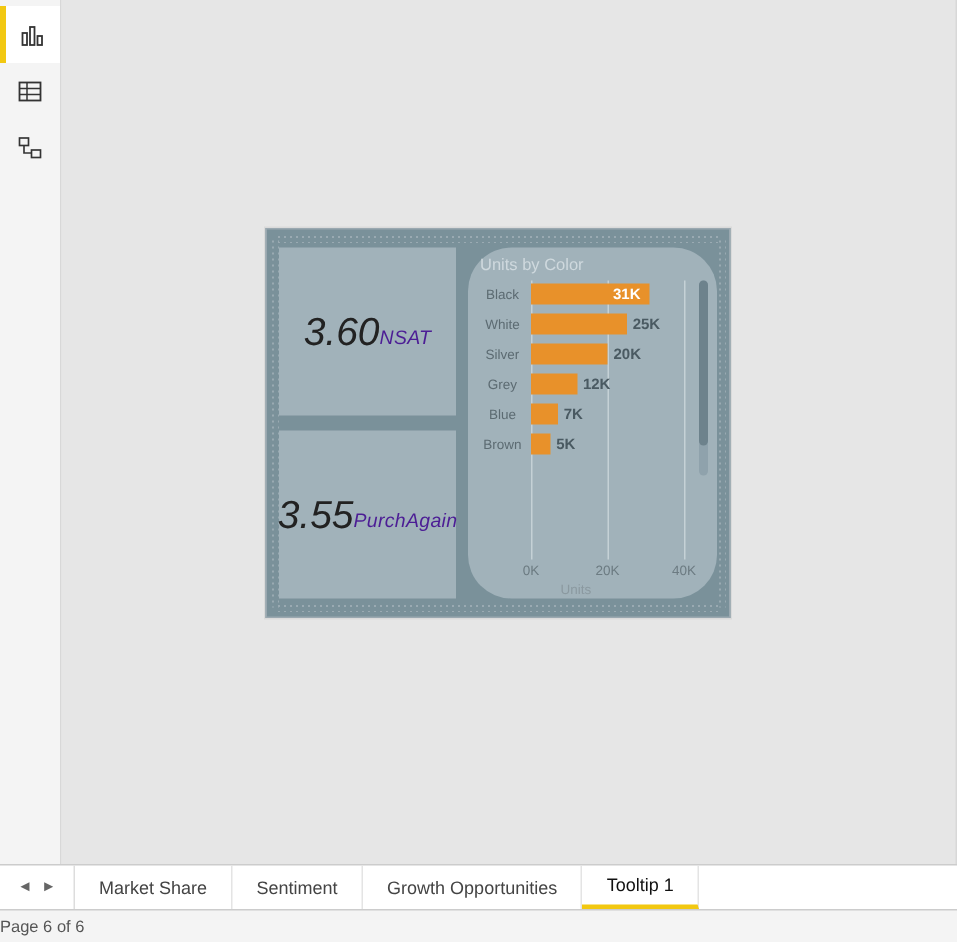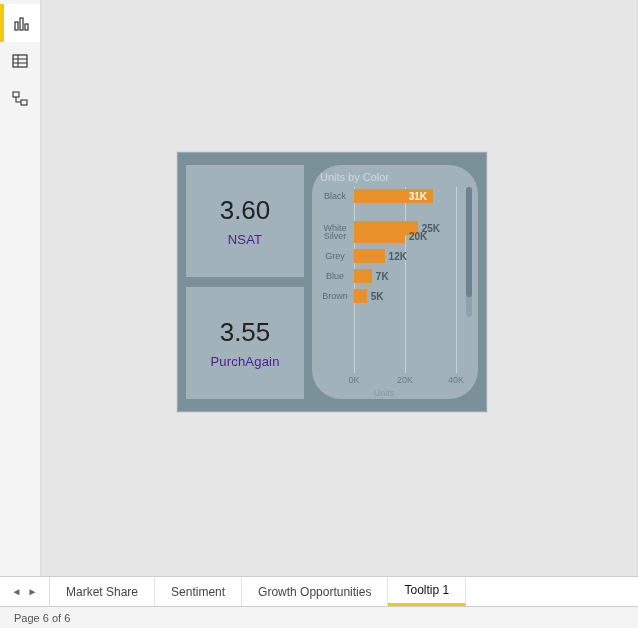--- a/index.html
+++ b/index.html
@@ -22,22 +22,22 @@
     position: absolute; left: 136px; top: 152px; width: 310px; height: 260px;
     background: #7a919a; border: 1px solid #9aa8b0;
     box-shadow: 0 0 0 1px rgba(0,0,0,0.05);
   }
   .ruler-h, .ruler-v { position:absolute; background-image: radial-gradient(#9aaab2 0.5px, transparent 0.5px); }
   .ruler-h { left:6px; right:6px; height:6px; background-size:4px 4px; }
   .ruler-v { top:6px; bottom:6px; width:6px; background-size:4px 4px; }
   .visuals { position:absolute; left:8px; right:8px; top:12px; bottom:12px; display:flex; gap:8px; }
   .leftcol { width:118px; display:flex; flex-direction:column; gap:10px; }
   .kpi {
-    flex:1; background:#a1b2ba; display:flex; flex-direction:column;
-    align-items:center; justify-content:center; color:#222;
+    flex:1; background:#a1b2ba; display:flex; flex-direction:row;
+    align-items:center; justify-content:center; color:#222;font-style:italic;
   }
   .kpi .val { font-size:26px; font-weight:400; color:#222; }
   .kpi .lab { font-size:13px; color:#4c1d95; margin-top:6px; letter-spacing:.2px; }
   .chartbox { flex:1; background:#a1b2ba; position:relative; padding:6px 10px 4px 8px;border-radius:29px; }
   .chartbox .title { font-size:11px; color:#cfd9de; margin-bottom:4px; }
   .plot { position:absolute; left:8px; right:22px; top:22px; bottom:26px; }
   .gridline { position:absolute; top:0; bottom:0; width:1px; background:#c5d1d6; }
   .row { position:absolute; left:0; right:0; height:18px; display:flex; align-items:center; }
   .row .cat { width:34px; text-align:center; font-size:9px; color:#5c6b72; padding-right:4px; }
   .row .bararea { position:relative; flex:1; height:100%; }
@@ -57,21 +57,21 @@
   }
   .navbtns { width:50px; display:flex; align-items:center; justify-content:center; gap:6px; border-right:1px solid #ddd;}
   .navbtns span { cursor:pointer; font-size:10px; color:#666; }
   .tab {
     padding:0 16px; display:flex; align-items:center; border-right:1px solid #e4e4e4; cursor:pointer;
     color:#444; white-space:nowrap;
   }
   .tab.active { border-bottom:3px solid #f2c811; font-weight:400; color:#111; }
   .statusbar {
     height:22px; border-top:1px solid #ccc; background:#f4f4f4; font-size:11px; color:#555;
-    display:flex; align-items:center; padding-left:14px;
+    display:flex; align-items:center; padding-left:0;
   }
   svg { display:block; }
 </style>
 </head>
 <body>
 
 <div class="app">
   <div class="main-row">
 
     <div class="leftbar">
@@ -130,21 +130,21 @@
                 <div class="gridline" style="left: calc(0% + 34px);"></div>
                 <div class="gridline" style="left: calc(50% + 17px);"></div>
                 <div class="gridline" style="left: calc(100% + 0px);"></div>
                 <div class="row" style="top: 0px;">
                   <div class="cat">Black</div>
                   <div class="bararea">
                     <div class="bar" style="width: 77.5%; background: rgb(232, 145, 42);"></div>
                     <div class="dlabel inside" style="right: 4px; left: 0px; width: 77.5%; justify-content: flex-end; display: flex; padding-right: 6px; color: rgb(255, 255, 255); position: absolute;">31K</div>
                   </div>
                 </div>
-                <div class="row" style="top: 32px;">
+                <div class="row" style="top: 20px;">
                   <div class="cat">White</div>
                   <div class="bararea">
                     <div class="bar" style="width: 62.5%; background: rgb(232, 145, 42);"></div>
                     <div class="dlabel outside" style="left: calc(62.5% + 4px);">25K</div>
                   </div>
                 </div>
                 <div class="row" style="top: 40px;">
                   <div class="cat">Silver</div>
                   <div class="bararea">
                     <div class="bar" style="width: 50%; background: rgb(232, 145, 42);"></div>

